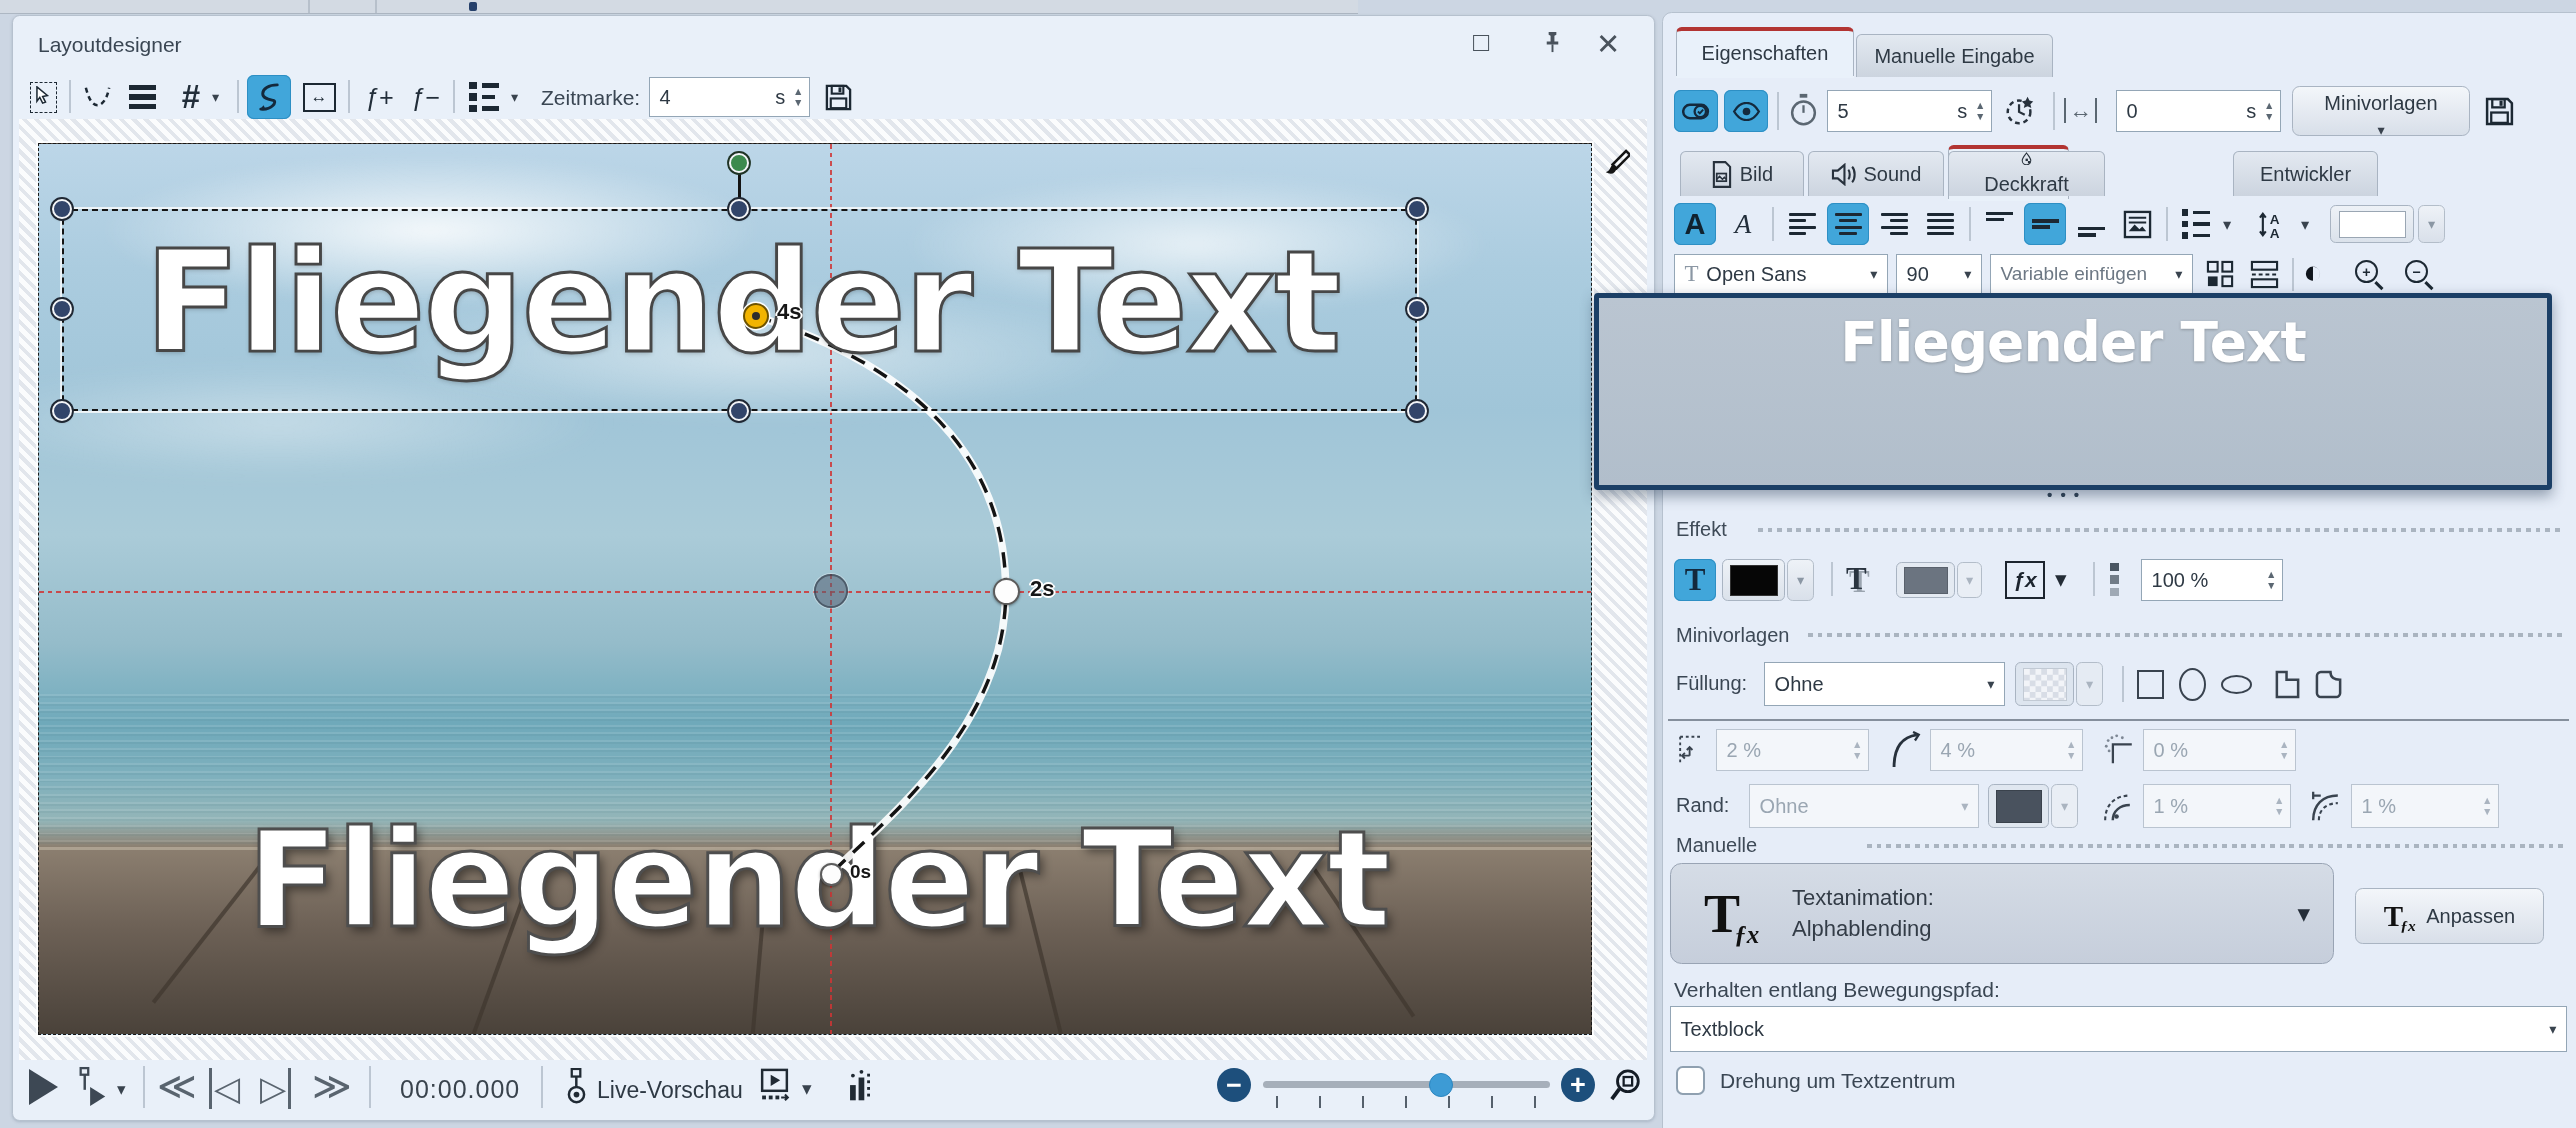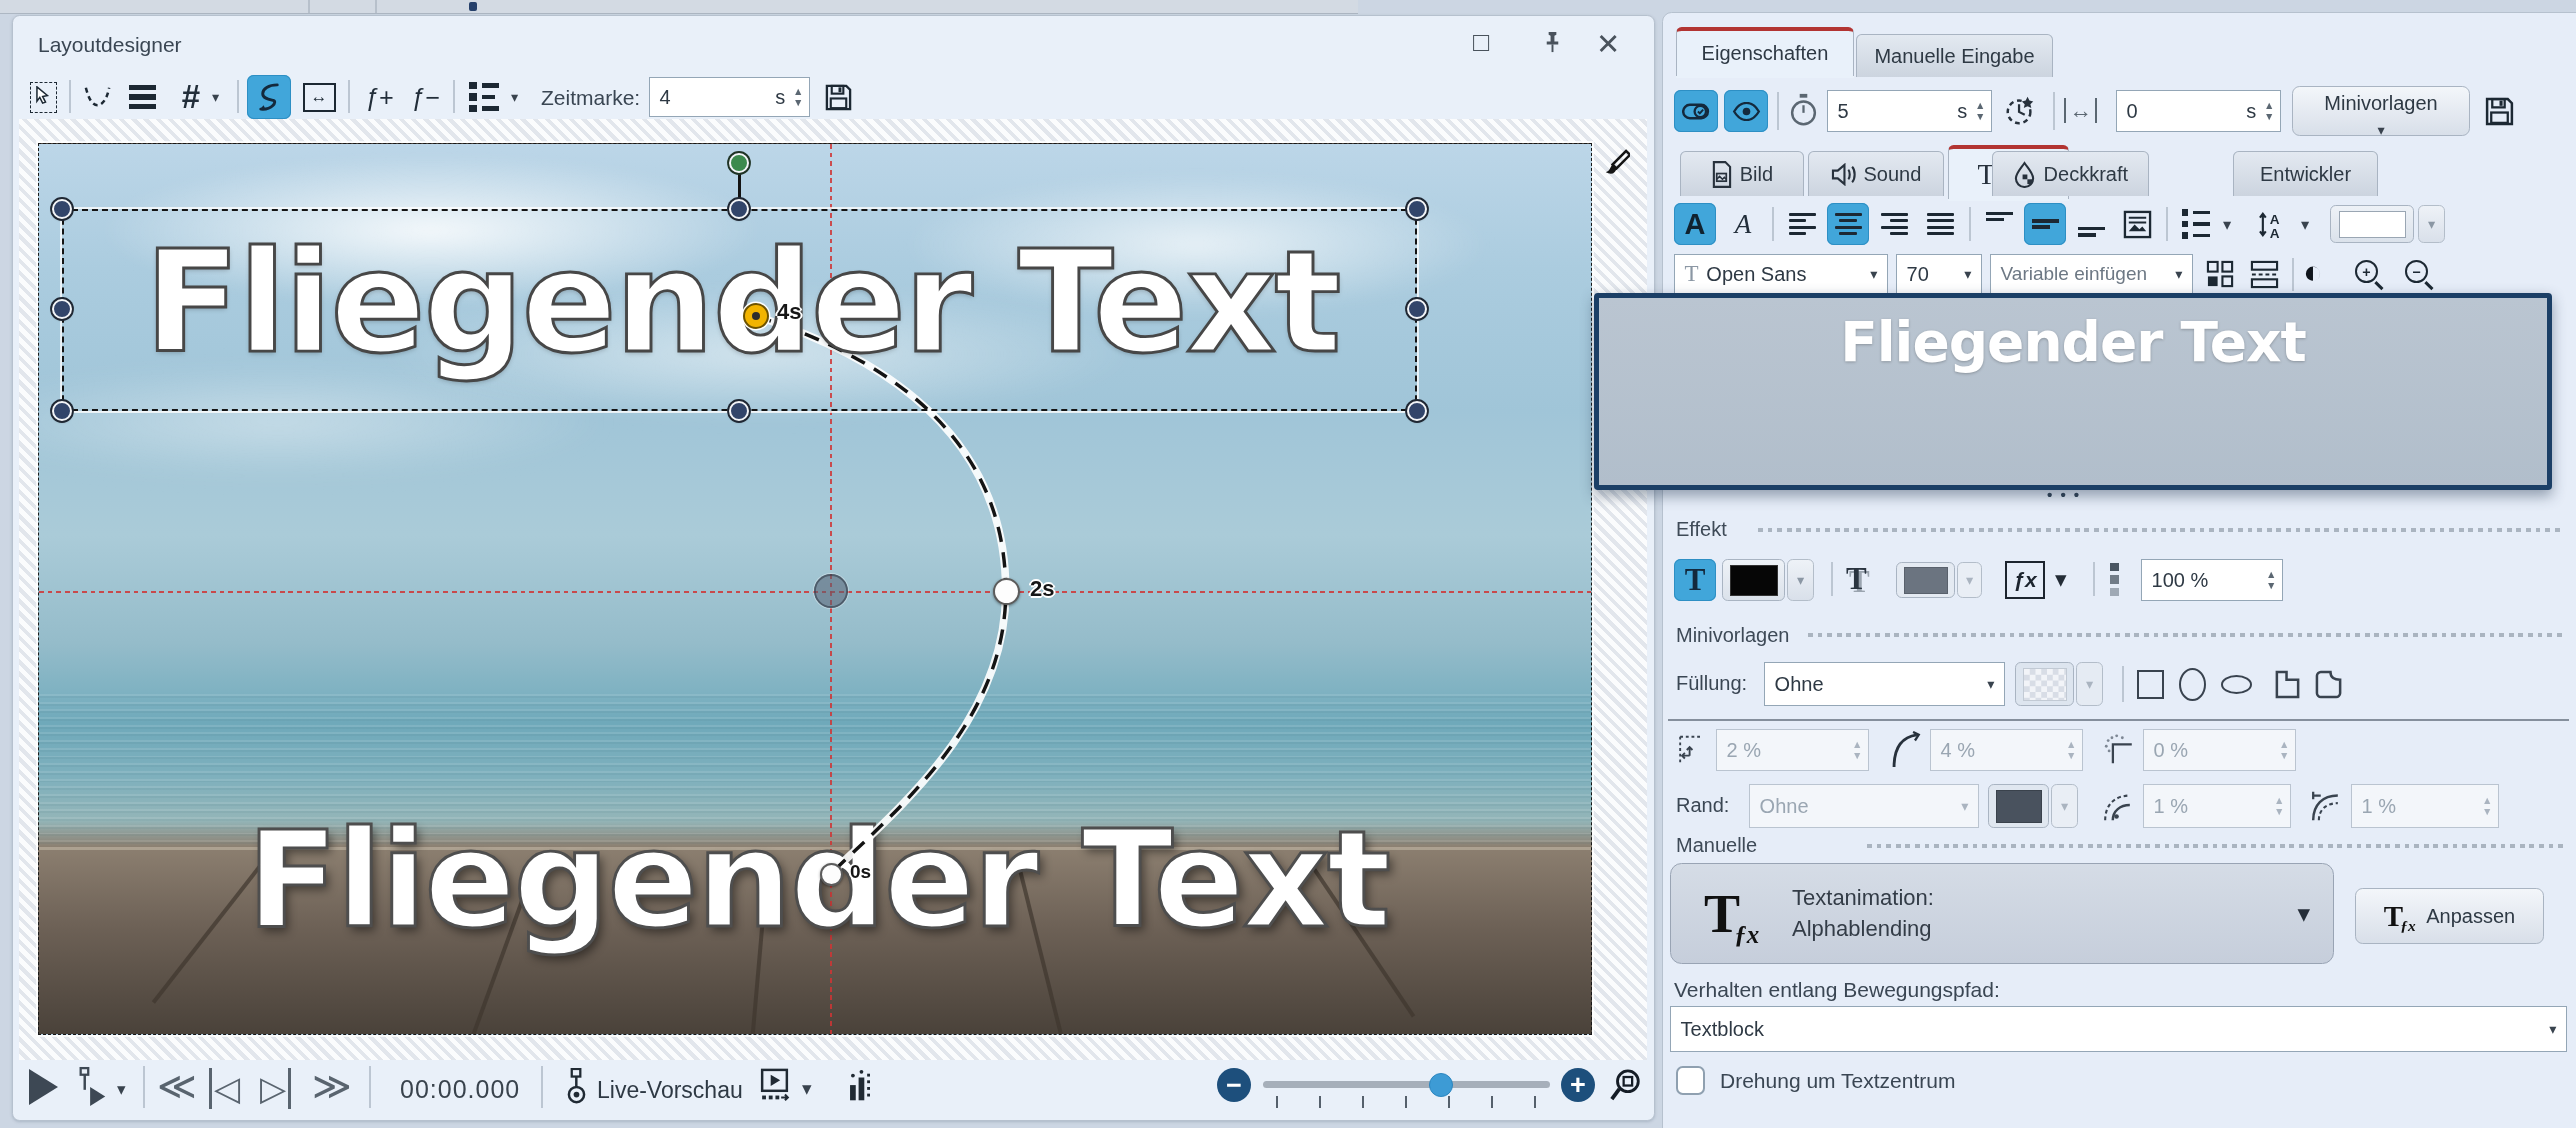--- a/index.html
+++ b/index.html
@@ -358,21 +358,21 @@
     <svg width="25" height="23" viewBox="0 0 26 24">
         <path d="M2 8h5l7-6v20l-7-6H2z" fill="none" stroke="#27313c" stroke-width="2.2"></path>
         <path d="M18 7c2 2 2 8 0 10M22 4c3.5 3.5 3.5 12.5 0 16" stroke="#27313c" stroke-width="2.2" fill="none"></path>
       </svg>
     <span>Sound</span>
   </div>
   <div class="abs tab active" style="left:1948px;top:145px;width:119px;height:50px;">
     <span style="font-family:'Liberation Serif',serif;font-size:29px;color:#27313c;">T</span>
     <span>Text</span>
   </div>
-  <div class="abs tab" style="left:1992px;top:151px;width:155px;height:44px;">
+  <div class="abs tab" style="left:1948px;top:151px;width:155px;height:44px;flex-direction:column;">
     <svg width="23" height="27" viewBox="0 0 24 28">
         <path d="M12 2c5 7 9 11 9 16a9 9 0 0 1-18 0c0-5 4-9 9-16z" fill="none" stroke="#27313c" stroke-width="2.2"></path>
         <rect x="10" y="14" width="5" height="5" fill="#27313c"></rect>
         <rect x="15" y="19" width="5" height="5" fill="#27313c"></rect>
       </svg>
     <span>Deckkraft</span>
   </div>
   <div class="abs tab" style="left:2233px;top:151px;width:143px;height:44px;">
     <span>Entwickler</span>
   </div>
@@ -474,21 +474,21 @@
   <div class="abs minidd" style="left:2418px;top:205px;width:27px;height:38px;">
       <span class="caret" style="color:#8b97a4;">▾</span>
     </div>
 
   <div class="abs dd" style="left:1674px;top:254px;width:214px;height:40px;gap:7.7px;">
     <span style="font-family:'Liberation Serif',serif;color:#8b97a4;font-size:23px;">T</span>
     <span>Open Sans</span>
     <span class="caret">▾</span>
   </div>
   <div class="abs dd" style="left:1896px;top:254px;width:86px;height:40px;">
-    <span>70</span>
+    <span>90</span>
     <span class="caret">▾</span>
   </div>
   <div class="abs dd" style="left:1990px;top:254px;width:203px;height:40px;color:#6d7884;font-size:19px;">
     <span>Variable einfügen</span>
     <span class="caret">▾</span>
   </div>
   <div class="abs ibtn" style="left:2200px;top:254px;width:40px;height:40px;">
     <svg width="29" height="29" viewBox="0 0 30 30">
         <rect x="2" y="2" width="10" height="10" fill="none" stroke="#1c2833" stroke-width="2.2"></rect>
         <rect x="17" y="2" width="10" height="10" fill="none" stroke="#1c2833" stroke-width="2.2"></rect>

